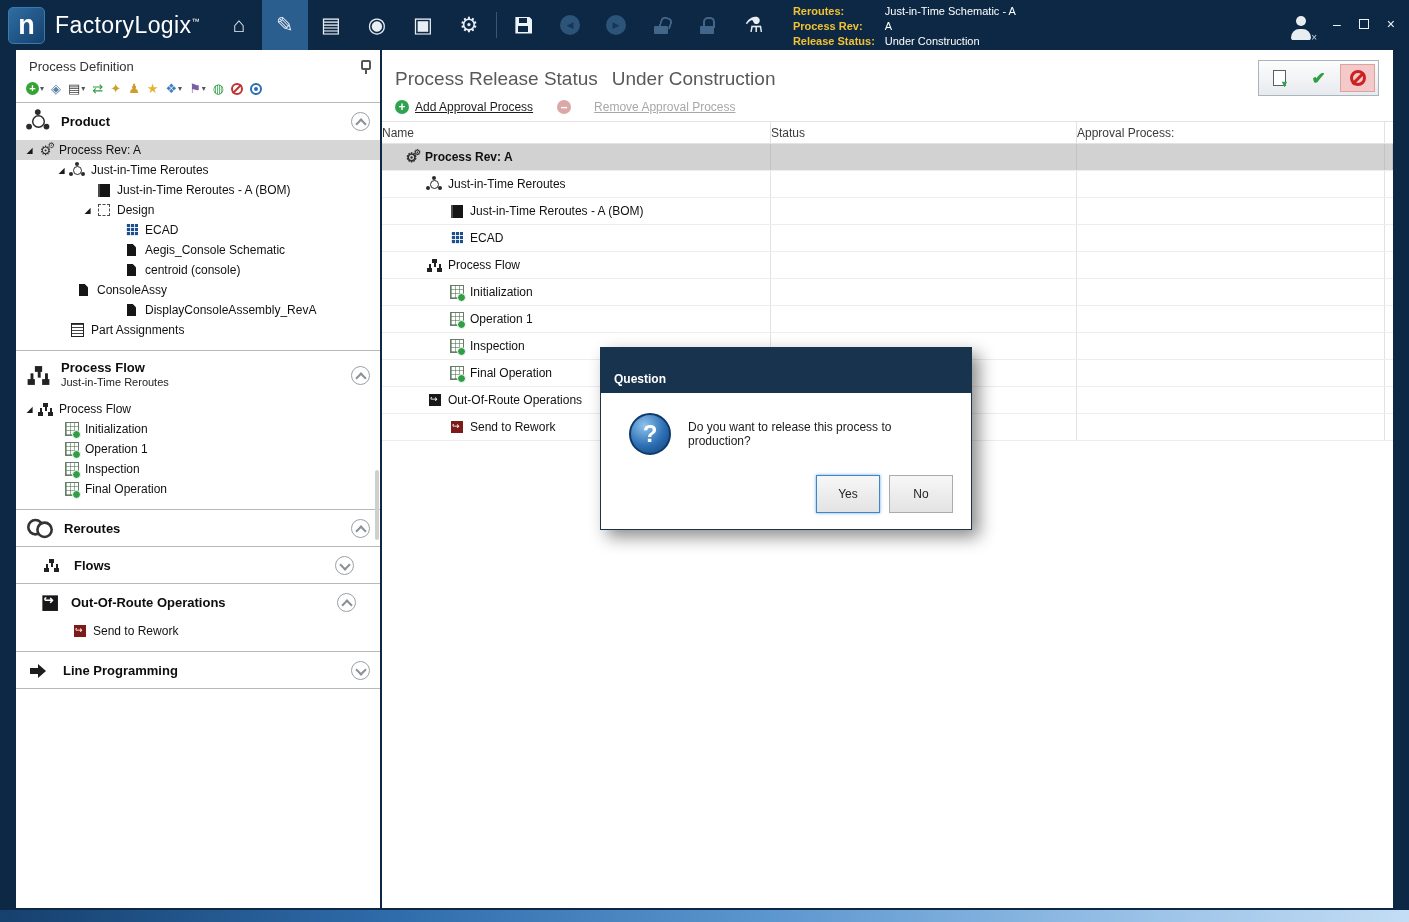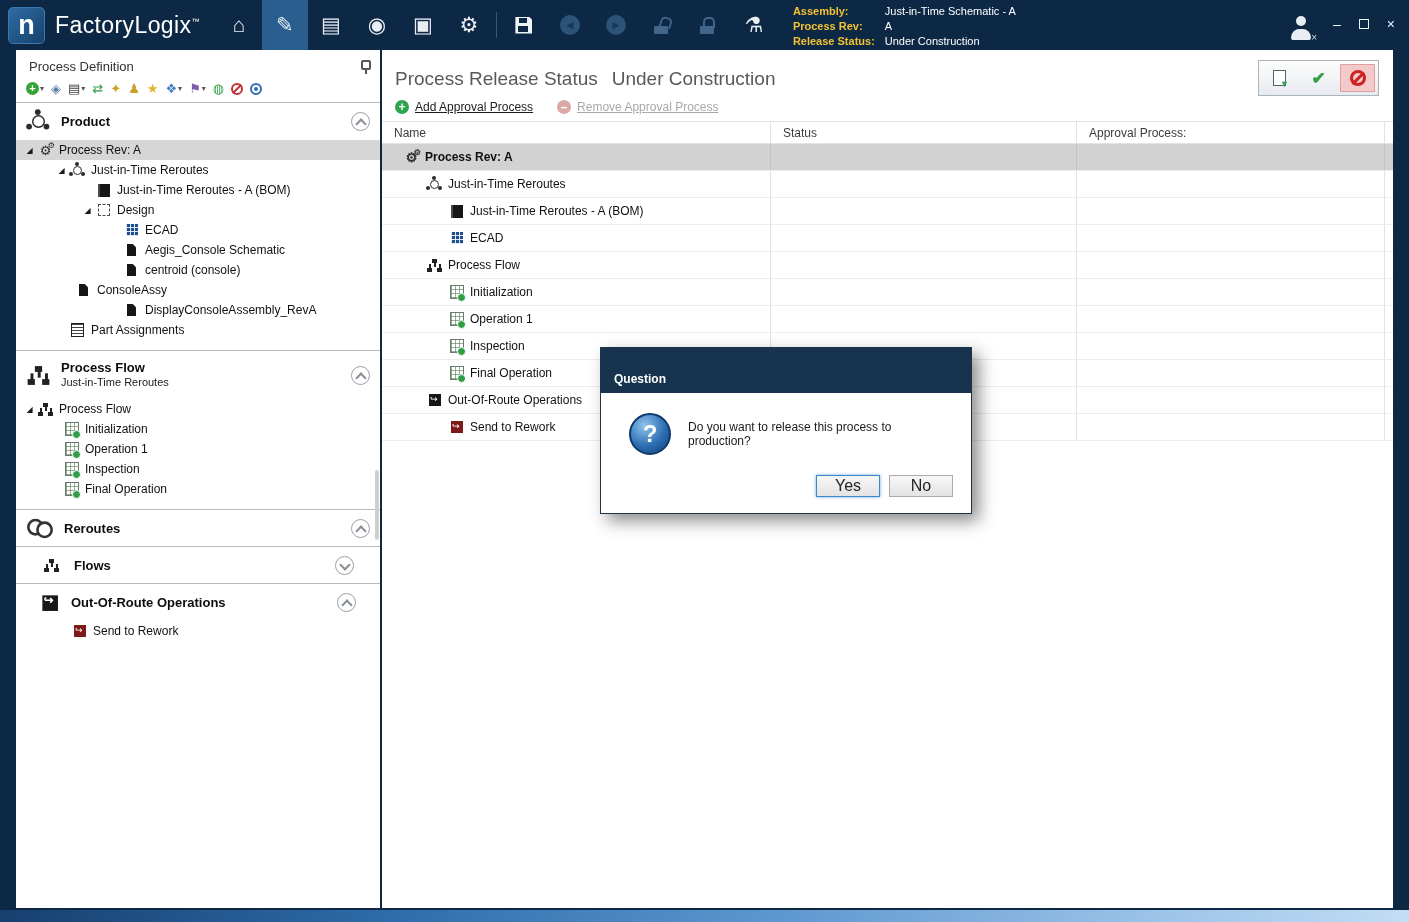--- a/index.html
+++ b/index.html
@@ -166,26 +166,26 @@
   
   .main-title { padding:18px 0 0 13px; font-size:19px; color:#595959; display:flex; gap:14px; }
   .actions { display:flex; align-items:center; gap:24px; padding:10px 0 7px 13px; font-size:12px; }
   .action { display:flex; align-items:center; gap:6px; cursor:pointer; }
   .action .plus { width:14px; height:14px; border-radius:50%; background:#2ea44f; color:#fff;
     display:flex; align-items:center; justify-content:center; font-size:12px; font-weight:bold; }
   .action .minus { width:14px; height:14px; border-radius:50%; background:#dba8a8; color:#fff;
     display:flex; align-items:center; justify-content:center; font-size:12px; font-weight:bold; }
   .action.disabled { color:#a8a8a8; cursor:default; }
   .action .lbl { color:#1c1c1c;text-decoration:underline; }
-  .action.disabled .lbl { color:#a8a8a8; }
+  .action.disabled .lbl { color:#a8a8a8;margin-left:17px; }
 
   .grid { font-size:12px; color:#111; }
   .gh, .gr { display:grid; grid-template-columns:389px 306px 308px 1fr; align-items:stretch; }
   .gh { height:23px; border-top:1px solid #e3e3e3; border-bottom:1px solid #e3e3e3; color:#3c3c3c; }
-  .gh .c, .gr .c { display:flex; align-items:center; padding-left:12px; border-right:1px solid #e2e2e2; overflow:hidden; white-space:nowrap; }
+  .gh .c, .gr .c { display:flex; align-items:center; padding-left:0; border-right:1px solid #e2e2e2; overflow:hidden; white-space:nowrap; }
   .gh .c:last-child, .gr .c:last-child { border-right:none; }
   .gr { height:27px; border-bottom:1px solid #ededed; cursor:pointer; }
   .gr.group { background:#d2d2d2; font-weight:bold; }
   .gr.group .c { border-right:1px solid #c2c2c2; }
 
   .btn-group { position:absolute; top:10px; right:14px; display:flex; gap:4px; padding:3px;
     border:1px solid #a9b4bd; background:linear-gradient(#fdfdfd,#e7eaee); }
   .gbtn { width:35px; height:28px; display:flex; align-items:center; justify-content:center;
     cursor:pointer; border:1px solid transparent; position:relative; }
   .gbtn.revoke { background:#f3c9c9; border-color:#dfa0a0; }
@@ -202,22 +202,22 @@
   .dlg-head { height:45px; background:#17334e; color:#fff; display:flex; align-items:flex-end;
     padding:0 0 7px 13px; font-size:12px; font-weight:bold; }
   .dlg-body { padding:12px 16px 10px 16px; }
   .dlg-row { display:flex; align-items:center; gap:17px; padding:8px 0 20px 12px; }
   .q-icon { width:42px; height:42px; border-radius:50%; flex:none;
     background:radial-gradient(circle at 35% 28%,#8fc3ec,#2d6fb4 55%,#123f77);
     border:2px solid #0e3a6b; color:#fff; display:flex; align-items:center; justify-content:center;
     font-size:24px; font-weight:bold; }
   .dlg-msg { font-size:12px; color:#1a1a1a; }
   .dlg-buttons { display:flex; justify-content:flex-end; gap:9px; padding:0 2px 6px 0; }
-  .dbtn { width:64px; height:22px; display:flex; align-items:center; justify-content:center;
-    font-size:16px; color:#222; background:linear-gradient(#f7f7f7,#e3e3e3);
+  .dbtn { width:64px; height:38px; display:flex; align-items:center; justify-content:center;
+    font-size:12px; color:#222; background:linear-gradient(#f7f7f7,#e3e3e3);
     border:1px solid #ababab; cursor:pointer; }
   .dbtn.primary { border:1px solid #3e86c7; box-shadow:0 0 3px rgba(90,160,220,.9); }
 </style>
 </head>
 <body>
 
 <header class="titlebar">
   <div class="logo-box">
     <span>n</span>
   </div>
@@ -261,21 +261,21 @@
       </div>
     <div class="tbtn">
         <span class="lock"></span>
       </div>
     <div class="tbtn">
         <span>⚗</span>
       </div>
   </nav>
 
   <div class="assembly-info">
-    <span class="ai-label">Assembly:</span>
+    <span class="ai-label">Reroutes:</span>
     <span class="ai-value">Just-in-Time Schematic - A</span>
     <span class="ai-label">Process Rev:</span>
     <span class="ai-value">A</span>
     <span class="ai-label">Release Status:</span>
     <span class="ai-value">Under Construction</span>
   </div>
 
   <div class="user-area">
     <div class="person-icon">
       <span class="person-x">×</span>
@@ -451,20 +451,27 @@
         <span class="circ up" style="margin-right:14px"></span>
       </div>
       <div class="tree">
         <div class="trow" style="padding-left:56px">
             <span class="ic ic-rework"></span>
             <span class="tlabel">Send to Rework</span>
           </div>
       </div>
     </section>
 
+    <section class="section" style="border-bottom:1px solid #b8b8b8">
+      <div class="section-h">
+        <span class="ic ic-lineprog"></span>
+        <span>Line Programming</span>
+        <span class="circ down"></span>
+      </div>
+    </section>
 
     <span class="sb-scroll"></span>
   </aside>
 
   <section class="panel main">
     <div class="main-title">
       <span>Process Release Status</span>
       <span>Under Construction</span>
     </div>
 

